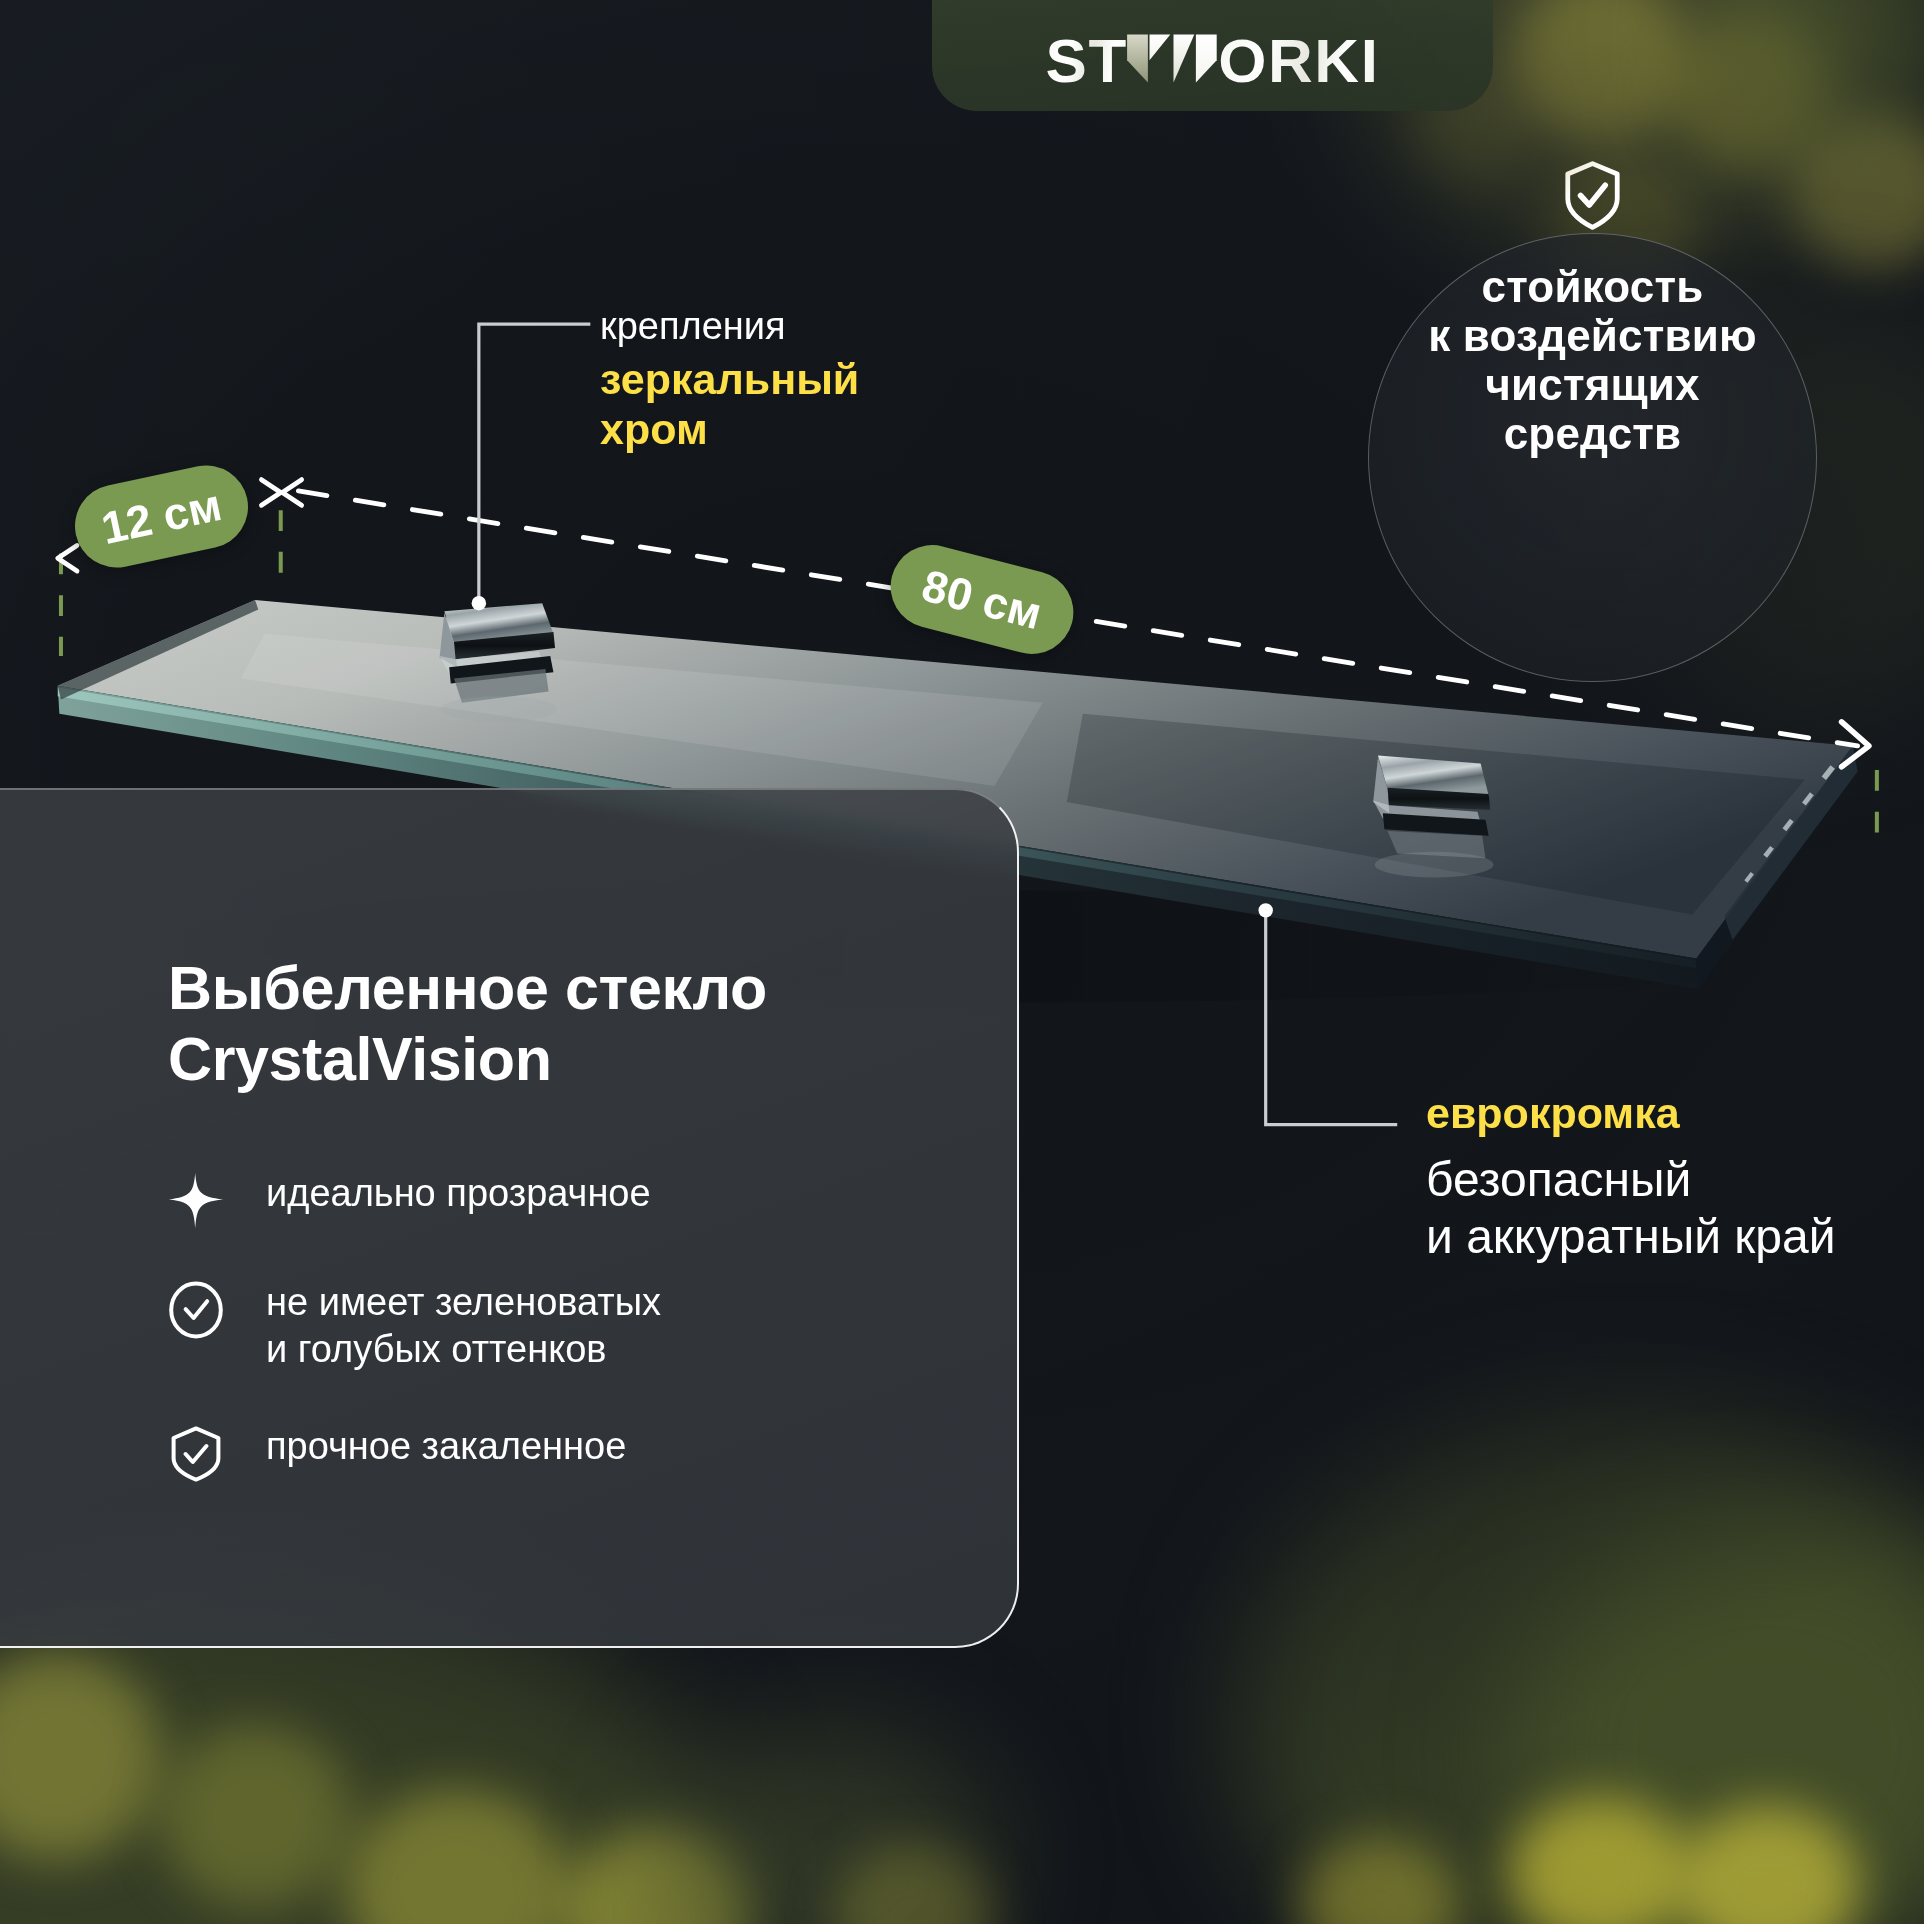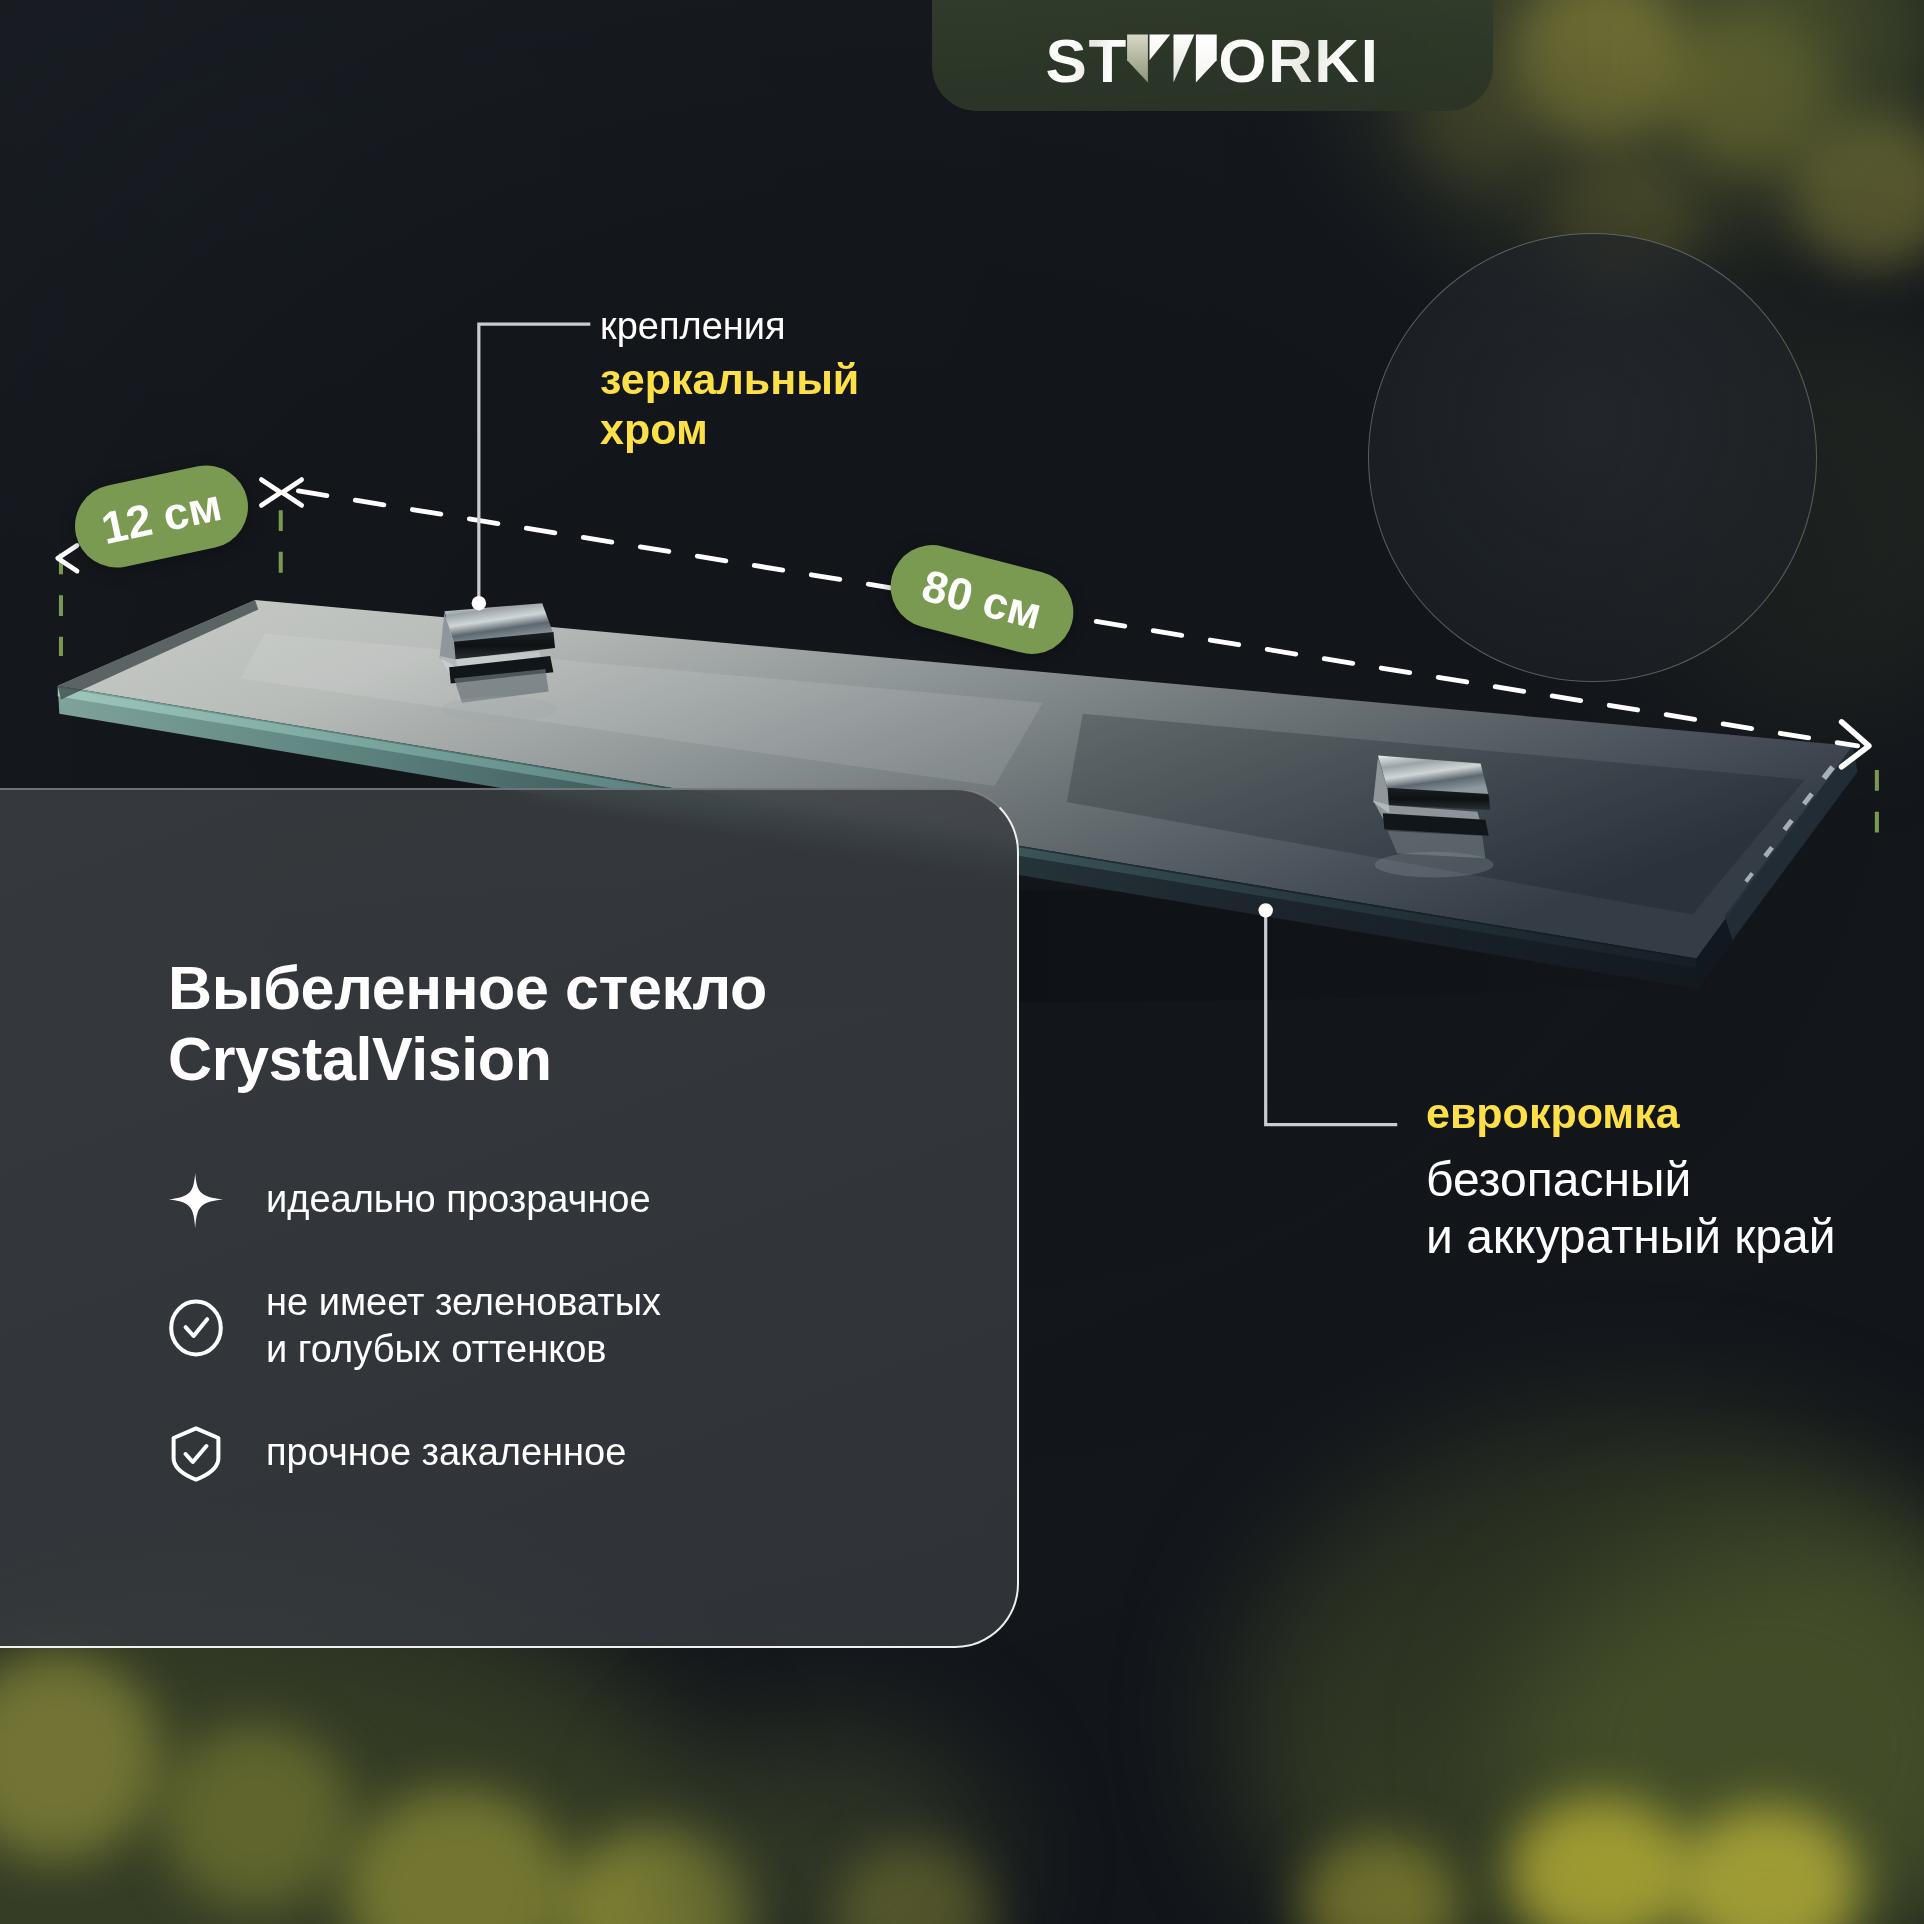--- a/index.html
+++ b/index.html
@@ -78,21 +78,21 @@
     border-radius:0 64px 64px 0;
     background:linear-gradient(160deg, rgba(62,66,70,.80) 0%, rgba(56,60,65,.86) 45%, rgba(50,54,59,.90) 100%);
     backdrop-filter:blur(7.2px);
     border-right:2.4px solid rgba(255,255,255,.92);
     border-top:2.4px solid rgba(255,255,255,.30);
     border-bottom:2.4px solid rgba(255,255,255,.92);
   }
   .panel-body{position:absolute;left:168px;top:953px;width:818px;}
   .panel-title{font-size:61px;font-weight:700;line-height:1.17;letter-spacing:-0.4px;}
   .feature-list{margin-top:74px;display:flex;flex-direction:column;gap:50px;}
-  .feature{display:flex;align-items:center;gap:42px;}
+  .feature{display:flex;align-items:flex-start;gap:42px;}
   .feature-icon{width:56px;height:56px;flex:0 0 56px;margin-top:3.2px;}
   .feature-text{font-size:38px;font-weight:400;line-height:1.24;}
 
   svg{display:block;overflow:visible;}
 </style>
 </head>
 <body>
 
 <div class="stage">
 
@@ -273,20 +273,32 @@
         <polygon points="1,2 27,2 27,62 1,34" fill="url(#wg1)"></polygon>
         <polygon points="29,2 55,2 29,34 29,62" fill="url(#wg2)"></polygon>
         <polygon points="59,2 85,2 59,62 59,34" fill="url(#wg3)"></polygon>
         <polygon points="87,2 113,2 113,34 87,62" fill="url(#wg4)"></polygon>
       </svg>
       <span class="logo-text">ORKI</span>
     </div>
   </div>
 
   <div class="badge-circle"></div>
+  <div class="badge-inner">
+    <svg class="badge-icon" viewBox="0 0 74 88" aria-hidden="true">
+      <path d="M37 4 L68 17 L68 48 Q68 68 37 84 Q6 68 6 48 L6 17 Z" fill="none" stroke="url(#shieldGrad)" stroke-width="6" stroke-linejoin="round"></path>
+      <polyline points="22,44 33,56 53,31" fill="none" stroke="#ffffff" stroke-width="7" stroke-linecap="round" stroke-linejoin="round"></polyline>
+    </svg>
+    <div class="badge-lines">
+      <div>стойкость</div>
+      <div>к воздействию</div>
+      <div>чистящих</div>
+      <div>средств</div>
+    </div>
+  </div>
 
   <div class="pill pill-12" style="background:#7a9a51;">
     <span>12 см</span>
   </div>
   <div class="pill pill-80" style="background:#7a9a51;">
     <span>80 см</span>
   </div>
 
   <div class="callout co-mount">
     <div class="muted">крепления</div>

